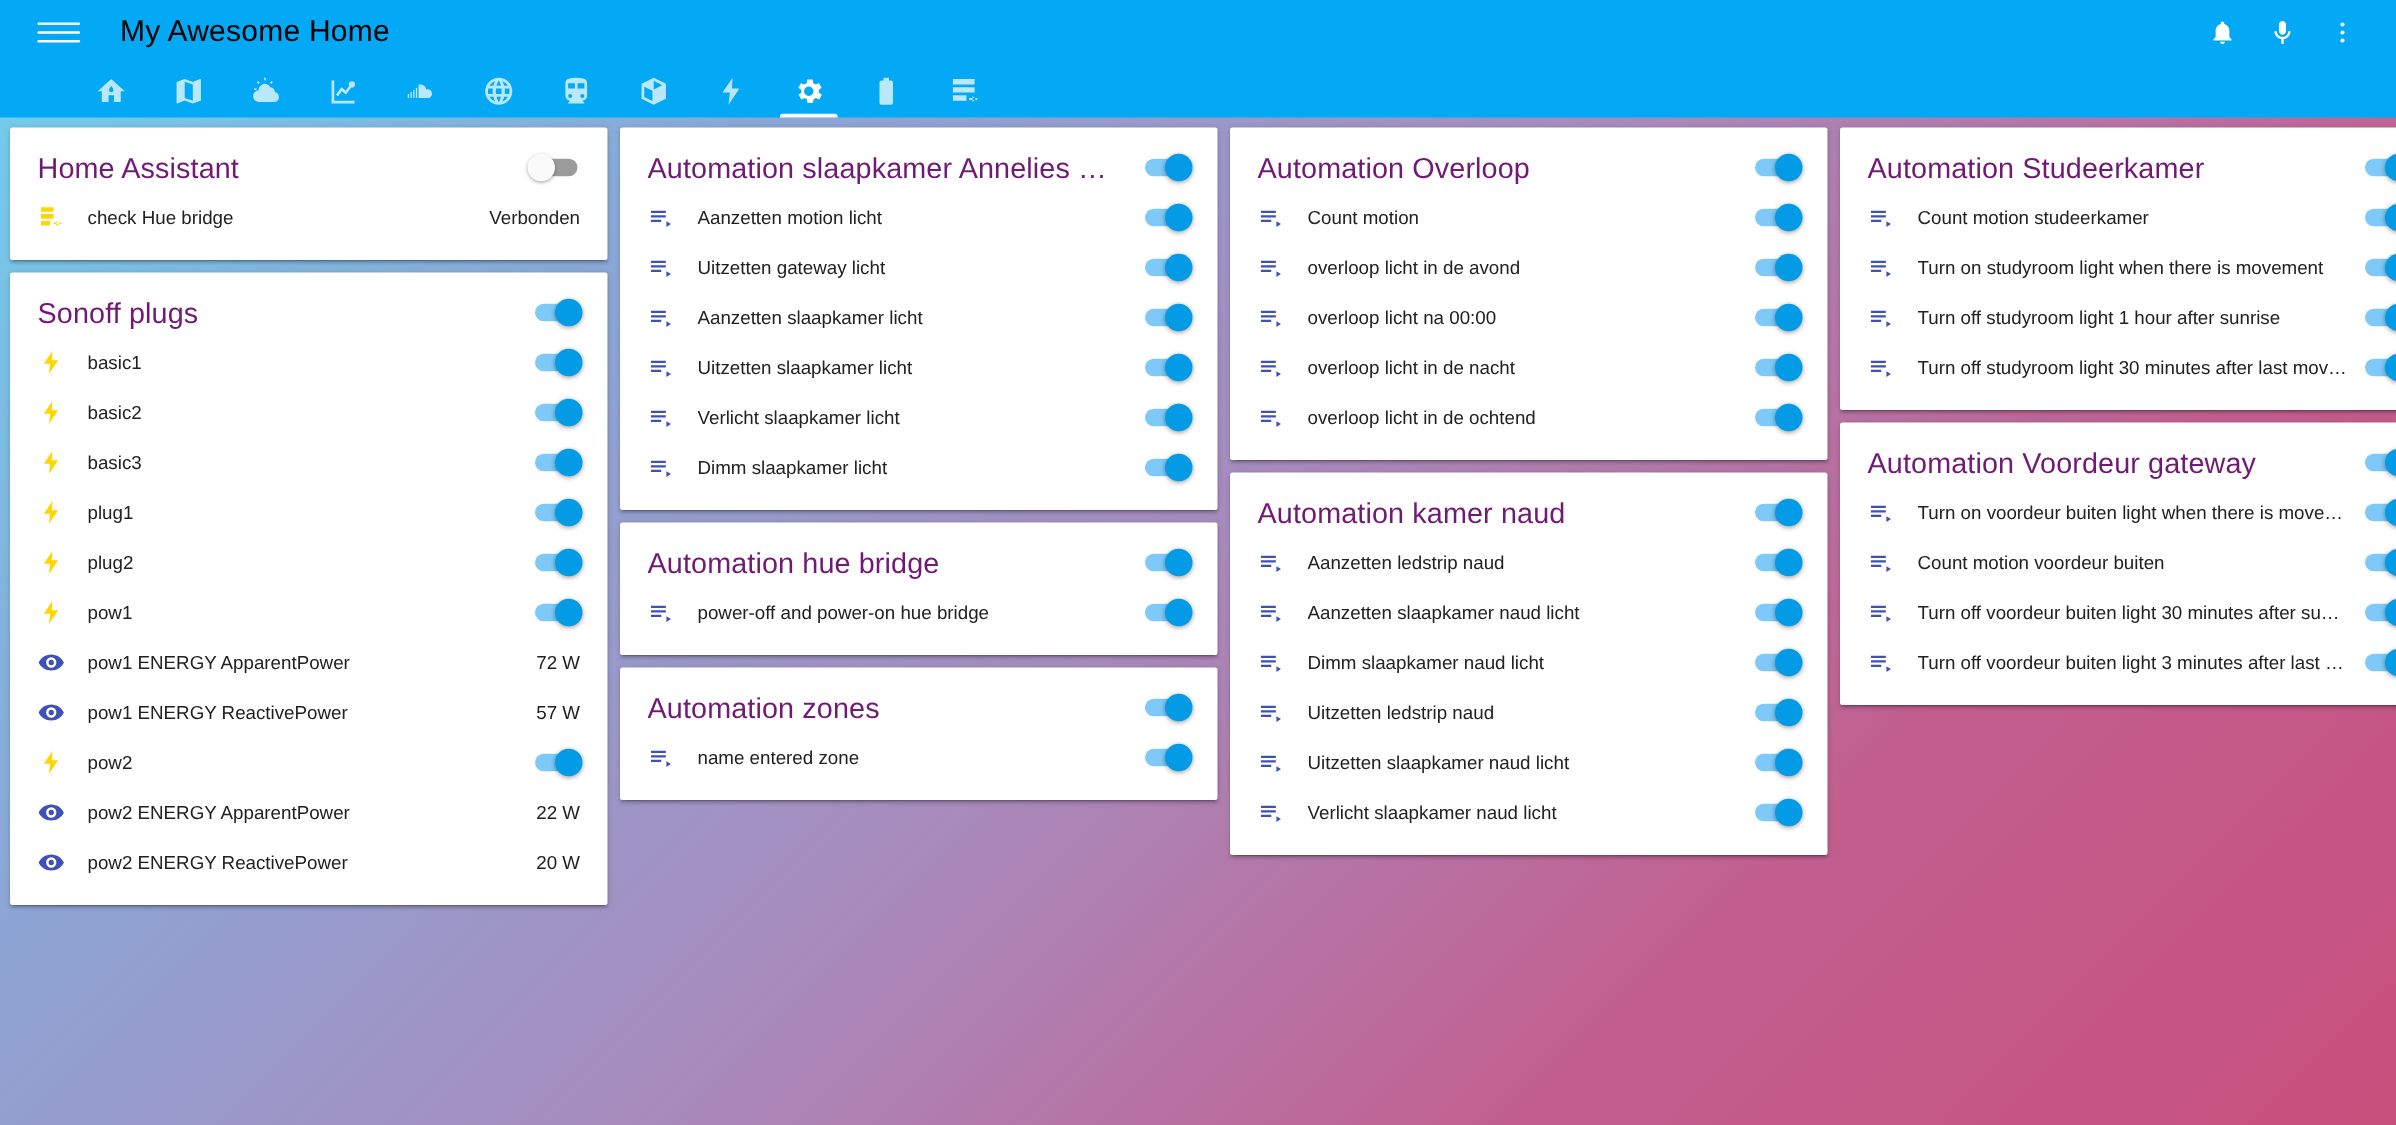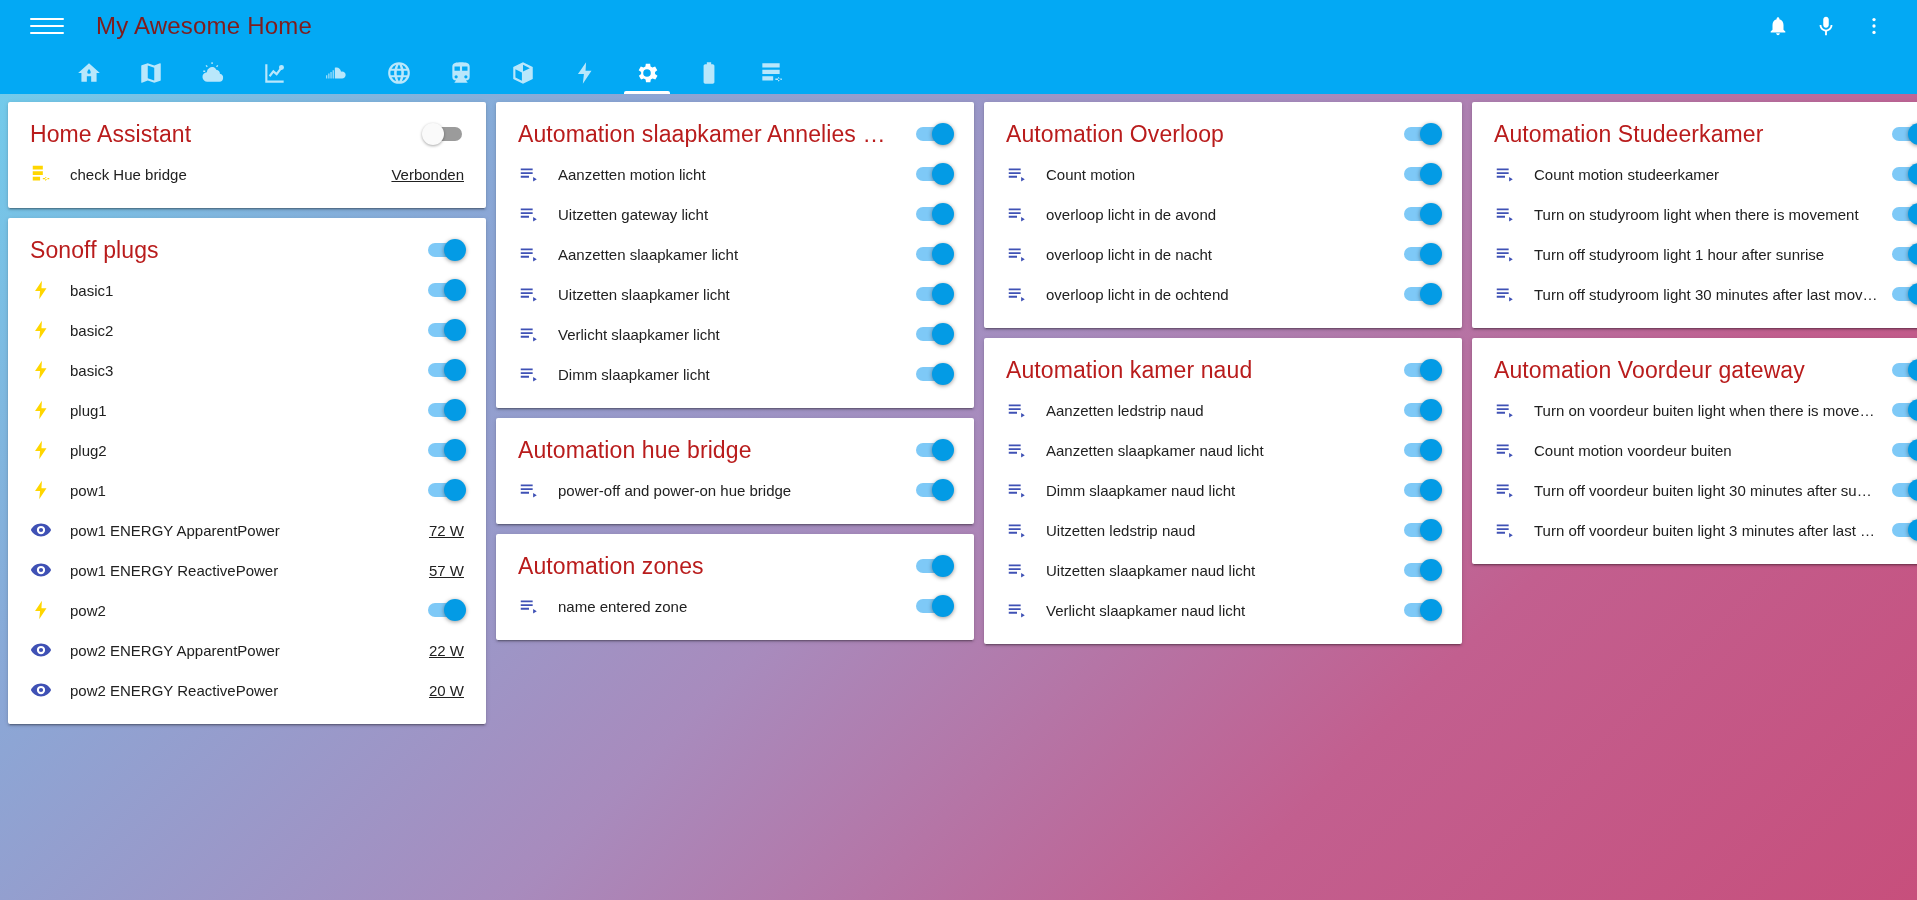--- a/index.html
+++ b/index.html
@@ -12,21 +12,21 @@
     background: linear-gradient(135deg, #6fd0ee 0%, #8ba7d6 25%, #a88bbd 50%, #c25f8f 75%, #c74f7c 100%);
   }
   
   .appbar {
     height: 52px; background: #03a9f4; display: flex; align-items: center;
     padding: 0 20px; position: relative;
   }
   .menu-btn { width: 34px; height: 34px; display: flex; flex-direction: column;
     justify-content: center; gap: 5px; cursor: pointer; margin-left: 10px; }
   .menu-btn span { display: block; height: 2px; background: #fff; border-radius: 1px; }
-  .app-title { color: #7f1d1d; font-size: 24px; margin-left: 32px; letter-spacing: .2px; font-weight: 400; }
+  .app-title { color: #000000; font-size: 24px; margin-left: 32px; letter-spacing: .2px; font-weight: 400; }
   .appbar-right { margin-left: auto; display: flex; align-items: center; gap: 26px; padding-right: 12px; }
   .appbar-right .icon { cursor: pointer; display: flex; align-items: center; }
   
   .tabbar {
     height: 42px; background: #03a9f4; display: flex; align-items: center;
     padding-left: 58px; gap: 0;
   }
   .tab {
     width: 62px; height: 42px; display: flex; align-items: center; justify-content: center;
     position: relative; cursor: pointer;
@@ -44,32 +44,32 @@
   .col { width: 478px; display: flex; flex-direction: column; gap: 10px; flex: none; }
   .card {
     background: #fff; border-radius: 2px; box-shadow: 0 2px 2px rgba(0,0,0,.14),
       0 1px 5px rgba(0,0,0,.12), 0 3px 1px -2px rgba(0,0,0,.2);
     padding: 0 0 14px 0; overflow: hidden;
   }
   .card-head {
     display: flex; align-items: center; padding: 18px 20px 6px 22px; min-height: 52px;
   }
   .card-title {
-    font-size: 23px; color: #b91c1c; font-weight: 400; white-space: nowrap;
+    font-size: 23px; color: #701a75; font-weight: 400; white-space: nowrap;
     overflow: hidden; text-overflow: ellipsis; flex: 1; padding-right: 10px; letter-spacing: .1px;
   }
   .row {
     display: flex; align-items: center; padding: 6px 20px 6px 22px; min-height: 40px;
   }
   .row .ico { width: 40px; flex: none; display: flex; align-items: center; }
   .row .label {
     flex: 1; font-size: 15px; color: #212121; white-space: nowrap;
     overflow: hidden; text-overflow: ellipsis; padding-right: 8px;
   }
-  .row .value { font-size: 15px; color: #212121; white-space: nowrap; padding-right: 2px; text-decoration: underline; }
+  .row .value { font-size: 15px; color: #212121; white-space: nowrap; padding-right: 2px; }
   
   .tgl { width: 44px; height: 22px; position: relative; flex: none; cursor: pointer; }
   .tgl .track {
     position: absolute; left: 6px; top: 4px; width: 34px; height: 14px;
     border-radius: 8px; background: #9b9b9b;
   }
   .tgl .knob {
     position: absolute; left: 0; top: 0; width: 22px; height: 22px; border-radius: 50%;
     background: #fafafa; box-shadow: 0 1px 3px rgba(0,0,0,.35);
   }
@@ -478,20 +478,32 @@
             <div class="track"></div>
             <div class="knob"></div>
           </div>
       </div>
         <div class="row">
         <span class="ico">
             <svg width="22" height="22" viewBox="0 0 24 24" fill="#3f51b5">
               <path d="M3 6h13v2H3V6zm0 4h13v2H3v-2zm0 4h9v2H3v-2zm13.5 1.2v5l4-2.5-4-2.5z"></path>
             </svg>
           </span>
+        <span class="label">overloop licht na 00:00</span>
+        <div class="tgl on">
+            <div class="track"></div>
+            <div class="knob"></div>
+          </div>
+      </div>
+        <div class="row">
+        <span class="ico">
+            <svg width="22" height="22" viewBox="0 0 24 24" fill="#3f51b5">
+              <path d="M3 6h13v2H3V6zm0 4h13v2H3v-2zm0 4h9v2H3v-2zm13.5 1.2v5l4-2.5-4-2.5z"></path>
+            </svg>
+          </span>
         <span class="label">overloop licht in de nacht</span>
         <div class="tgl on">
             <div class="track"></div>
             <div class="knob"></div>
           </div>
       </div>
         <div class="row">
         <span class="ico">
             <svg width="22" height="22" viewBox="0 0 24 24" fill="#3f51b5">
               <path d="M3 6h13v2H3V6zm0 4h13v2H3v-2zm0 4h9v2H3v-2zm13.5 1.2v5l4-2.5-4-2.5z"></path>

